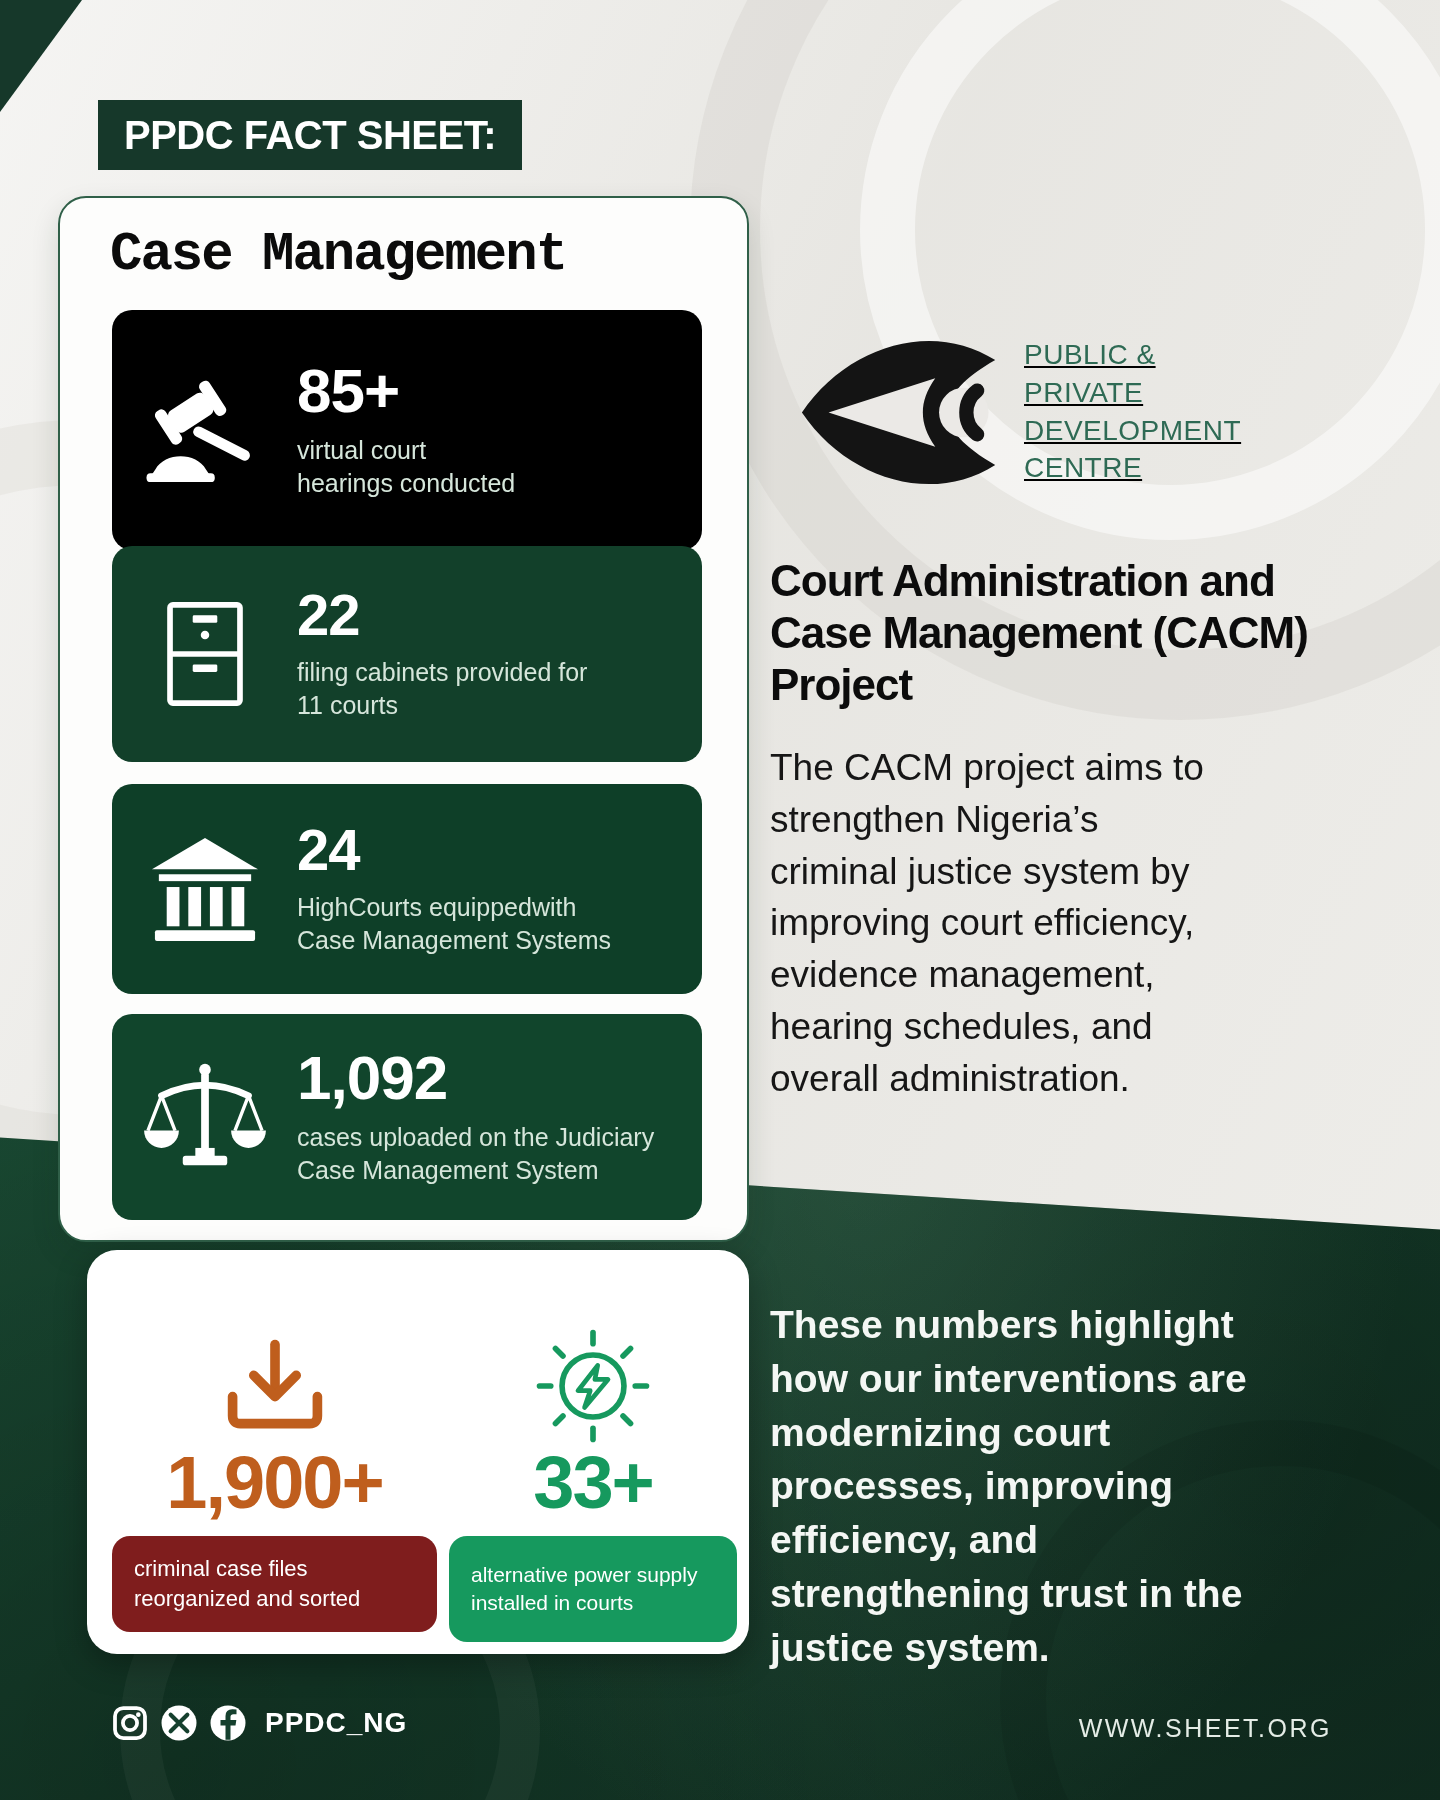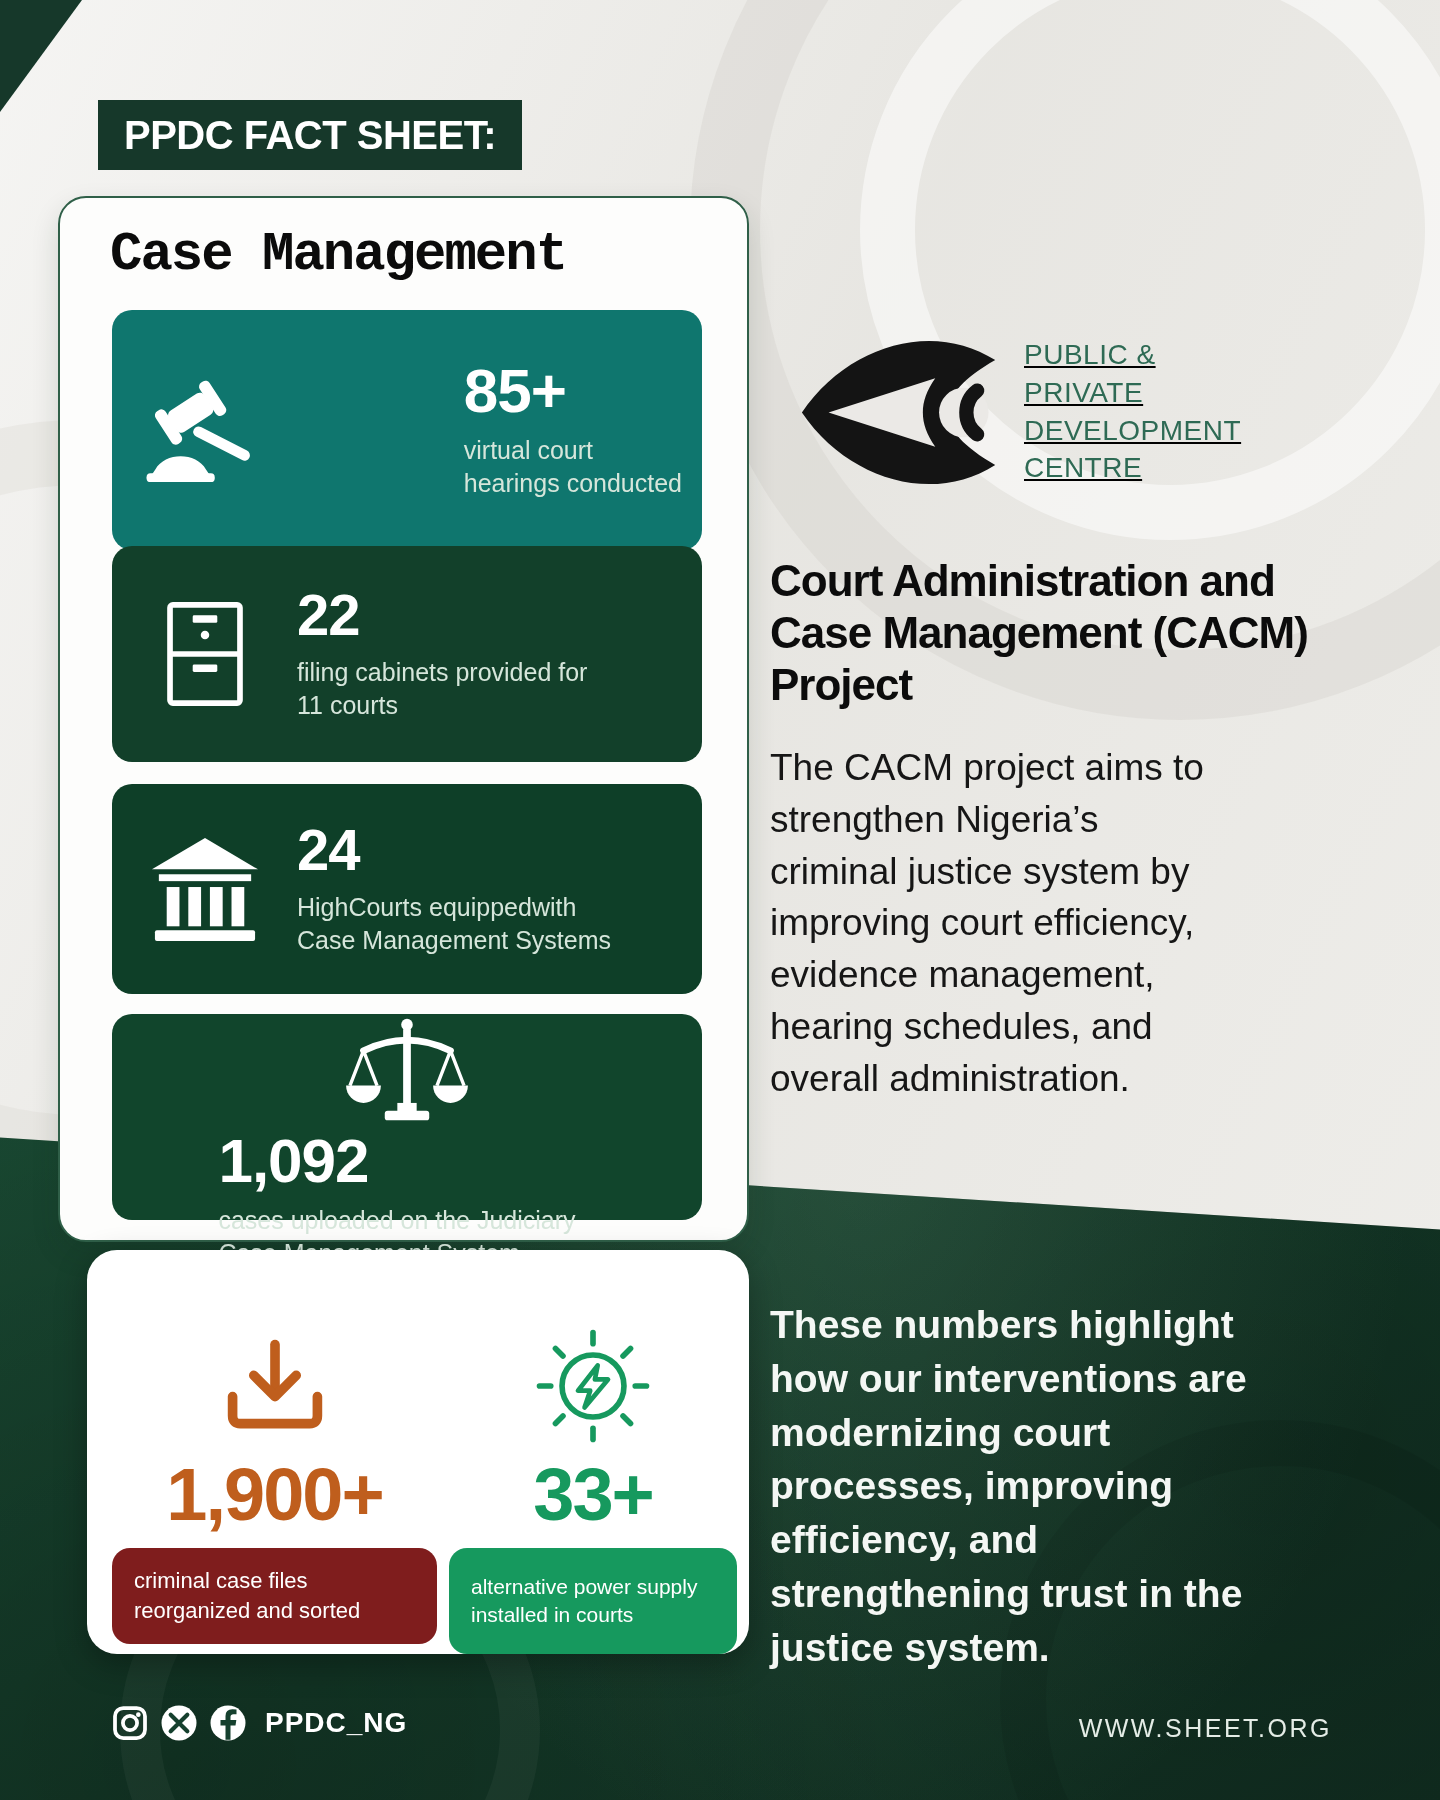--- a/index.html
+++ b/index.html
@@ -41,24 +41,24 @@
 
   
   .sheet {
     position:absolute; left:58px; top:196px; width:691px; height:1046px;
     background:#fdfdfc; border:2px solid #2f5f48; border-radius:28px;
     box-shadow:0 12px 28px rgba(20,40,30,.14);
   }
   .sheet-title { position:absolute; left:50px; top:26px; font-size:54px; font-weight:900; letter-spacing:-2px; color:#0b0b0b;font-family:Liberation Mono, monospace; }
 
   .stat-card { position:absolute; left:52px; width:590px; border-radius:20px; display:flex; align-items:center; color:#fff; }
-  .stat-1 { top:112px; height:240px; background:#0f766e;justify-content:space-between; }
+  .stat-1 { top:112px; height:240px; background:#000000; }
   .stat-2 { top:348px; height:216px; background:#12402a; }
   .stat-3 { top:586px; height:210px; background:#0e3f28; }
-  .stat-4 { top:816px; height:206px; background:#11452c;flex-direction:column; }
+  .stat-4 { top:816px; height:206px; background:#11452c; }
   .icon-box { width:185px; flex:none; display:flex; align-items:center; justify-content:center; }
   .stat-text { display:flex; flex-direction:column; gap:12px; padding-right:20px; }
   .stat-value { font-size:62px; font-weight:800; line-height:1; letter-spacing:-1px; }
   .stat-2 .stat-value, .stat-3 .stat-value { font-size:58px; }
   .stat-label { font-size:25px; line-height:1.32; color:#d6e6db; white-space:pre-line; }
 
   
   .logo { position:absolute; left:800px; top:330px; display:flex; gap:24px; align-items:flex-start;text-decoration:underline; }
   .logo-text { font-size:28px; line-height:1.35; color:#2e6a54; font-weight:500; letter-spacing:.5px; white-space:pre-line; padding-top:6px; }
 
@@ -73,21 +73,21 @@
 
   
   .impact-card {
     position:absolute; left:87px; top:1250px; width:662px; height:404px;
     background:#ffffff; border-radius:30px; box-shadow:0 10px 32px rgba(0,0,0,.3);
   }
   .impact-col { position:absolute; top:0; display:flex; flex-direction:column; align-items:center; }
   .impact-col-1 { left:25px; width:325px; }
   .impact-col-2 { left:362px; width:288px; }
   .impact-icon { margin-top:80px; height:112px; display:flex; align-items:center; }
-  .impact-value { font-size:74px; font-weight:900; letter-spacing:-2px; line-height:1; margin-top:16px; }
+  .impact-value { font-size:74px; font-weight:900; letter-spacing:-2px; line-height:1; margin-top:4px; }
   .impact-value.orange { color:#bf5e1d; }
   .impact-value.green { color:#16995e; }
   .impact-pill {
     margin-top:16px; width:100%; border-radius:18px; color:#fff;
     display:flex; align-items:center; padding-left:22px;
     white-space:pre-line; line-height:1.35; text-align:left;
   }
   .impact-pill.orange-bg { background:#7f1d1d; height:96px; font-size:22px; }
   .impact-pill.green-bg { background:#16995e; height:106px; font-size:21px; align-self:flex-start; }
 

